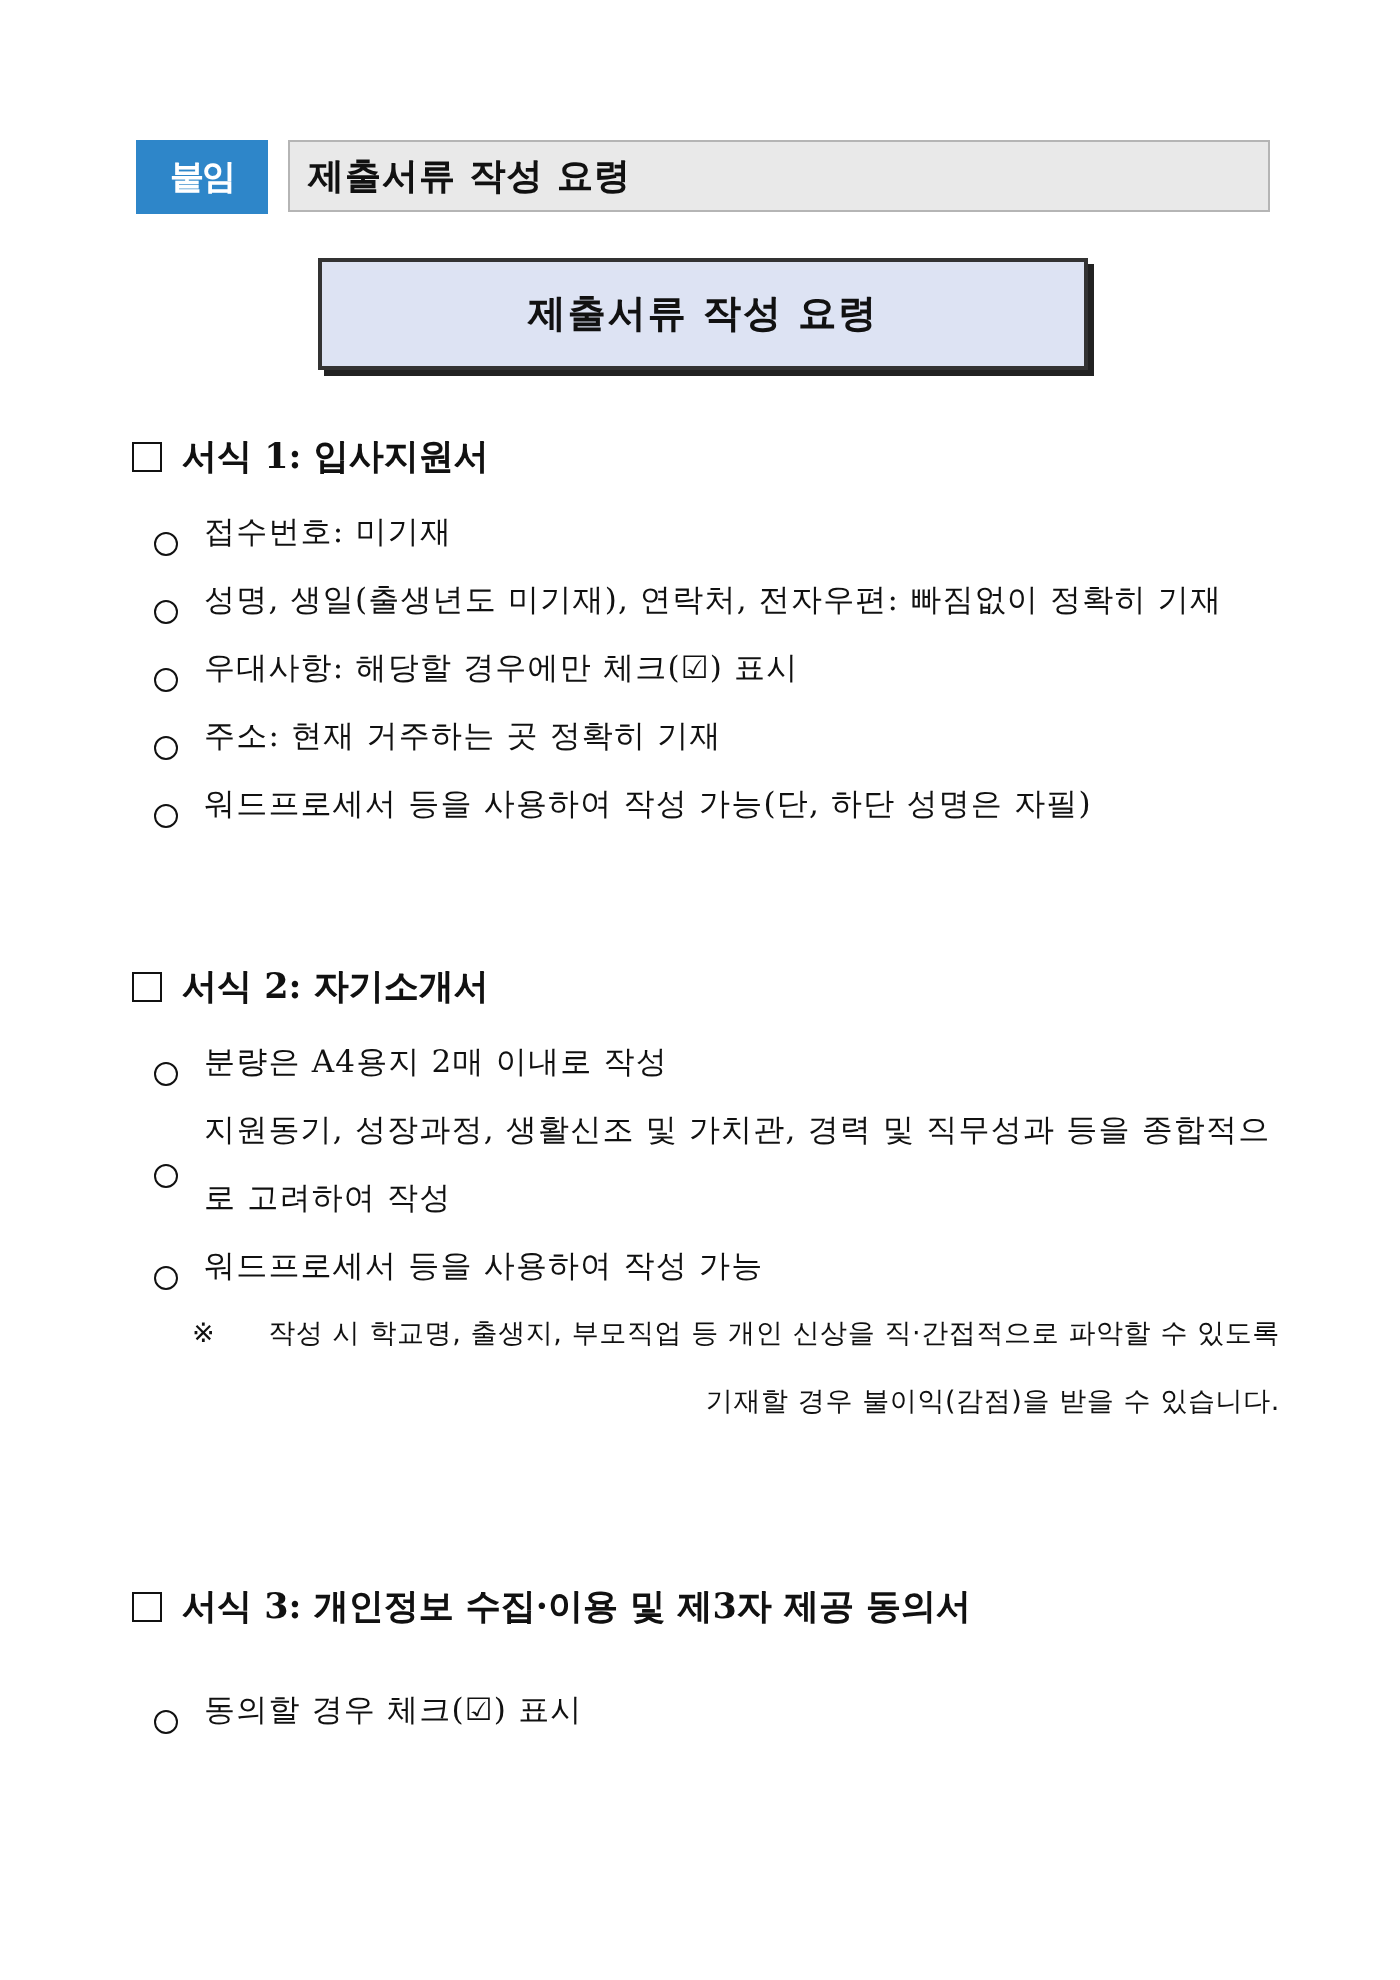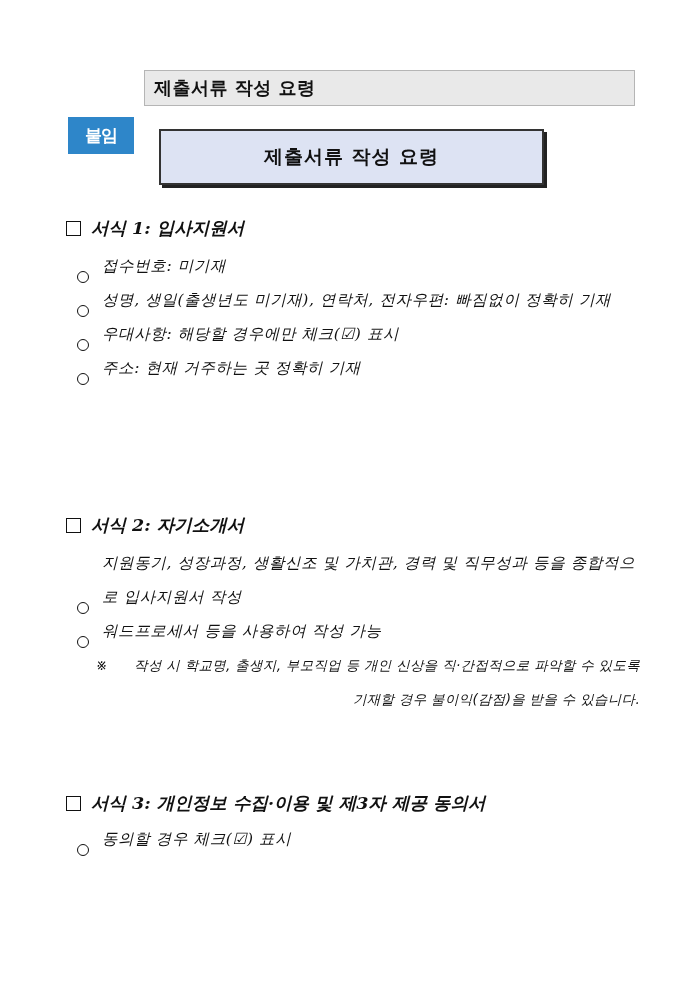--- a/index.html
+++ b/index.html
@@ -1,28 +1,28 @@
 <!DOCTYPE html>
 <html><head>
 <meta charset="utf-8">
 <style>
   * { margin: 0; padding: 0; box-sizing: border-box; }
   html, body { width: 700px; height: 990px; background: #ffffff; }
   body { position: relative; font-family: "DejaVu Serif", "Liberation Serif", serif; color: #111; overflow: hidden; }
 
   .header-row { position: absolute; left: 68px; top: 70px; height: 37px; width: 567px; display: flex; }
-  .badge { width: 66px; height: 37px; background: #2e86c9; color: #fff; font-family: "DejaVu Sans", "Liberation Sans", sans-serif; font-weight: bold; font-size: 17px; display: flex; align-items: center; justify-content: center; letter-spacing: -1px; margin-top: 47px; }
+  .badge { width: 66px; height: 37px; background: #2e86c9; color: #fff; font-family: "DejaVu Sans", "Liberation Sans", sans-serif; font-weight: bold; font-size: 17px; display: flex; align-items: center; justify-content: center; letter-spacing: -1px; }
   .header-title { margin-left: 10px; flex: 1; height: 36px; background: #e9e9e9; border: 1px solid #b5b5b5; display: flex; align-items: center; padding-left: 9px; font-family: "DejaVu Sans", "Liberation Sans", sans-serif; font-weight: bold; font-size: 18px; letter-spacing: 0.5px; }
 
   .title-box { position: absolute; left: 159px; top: 129px; width: 385px; height: 56px; background: #dde3f3; border: 2px solid #333; box-shadow: 3px 3px 0 #222; display: flex; align-items: center; justify-content: center; font-family: "DejaVu Sans", "Liberation Sans", sans-serif; font-weight: bold; font-size: 19px; letter-spacing: 1px; }
 
-  .section { position: absolute; left: 66px; width: 580px; font-style: italic; }
+  .section { position: absolute; left: 66px; width: 580px; }
   .sec-head { display: flex; align-items: center; font-weight: bold; font-size: 17.5px; height: 30px; }
   .sq-icon { width: 15px; height: 15px; border: 1.5px solid #111; margin-right: 10px; display: inline-block; }
-  .item { display: flex; align-items: flex-end; font-size: 15.5px; line-height: 34px; letter-spacing: 0.6px; }
+  .item { display: flex; align-items: center; font-size: 15.5px; line-height: 34px; letter-spacing: 0.6px; }
   .circ-icon { flex: none; width: 12px; height: 12px; border: 1.8px solid #111; border-radius: 50%; margin: 11px 13px 0 11px; }
   .item-text { flex: 1; }
   .note { display: flex; font-family: "DejaVu Sans", "Liberation Sans", sans-serif; font-size: 13.5px; line-height: 34px; padding-left: 30px; letter-spacing: 0.3px; }
   .note-mark { flex: none; width: 22px; }
   .note-text { flex: 1; }
 </style>
 </head>
 <body>
 
 <div class="header-row">
@@ -47,48 +47,56 @@
         <span class="item-text">성명, 생일(출생년도 미기재), 연락처, 전자우편: 빠짐없이 정확히 기재</span>
       </div>
     <div class="item">
         <span class="circ-icon"></span>
         <span class="item-text">우대사항: 해당할 경우에만 체크(☑) 표시</span>
       </div>
     <div class="item">
         <span class="circ-icon"></span>
         <span class="item-text">주소: 현재 거주하는 곳 정확히 기재</span>
       </div>
+    <div class="item">
+        <span class="circ-icon"></span>
+        <span class="item-text">워드프로세서 등을 사용하여 작성 가능(단, 하단 성명은 자필)</span>
+      </div>
   </div>
 </div>
 
-<div class="section" style="top:510px;">
+<div class="section" style="top:478px;">
   <div class="sec-head">
     <span class="sq-icon"></span>
     <span>서식 2: 자기소개서</span>
   </div>
   <div style="margin-top:6px;">
     <div class="item">
         <span class="circ-icon"></span>
-        <span class="item-text" style="padding-right:10px;">지원동기, 성장과정, 생활신조 및 가치관, 경력 및 직무성과 등을 종합적으로 입사지원서 작성</span>
+        <span class="item-text">분량은 A4용지 2매 이내로 작성</span>
+      </div>
+    <div class="item">
+        <span class="circ-icon"></span>
+        <span class="item-text" style="padding-right:10px;">지원동기, 성장과정, 생활신조 및 가치관, 경력 및 직무성과 등을 종합적으로 고려하여 작성</span>
       </div>
     <div class="item">
         <span class="circ-icon"></span>
         <span class="item-text">워드프로세서 등을 사용하여 작성 가능</span>
       </div>
     <div class="note">
       <span class="note-mark">※</span>
       <span class="note-text" style="padding-right:6px;text-align:right;">작성 시 학교명, 출생지, 부모직업 등 개인 신상을 직·간접적으로 파악할 수 있도록 기재할 경우 불이익(감점)을 받을 수 있습니다.</span>
     </div>
   </div>
 </div>
 
 <div class="section" style="top:788px;">
   <div class="sec-head">
     <span class="sq-icon"></span>
     <span>서식 3: 개인정보 수집·이용 및 제3자 제공 동의서</span>
   </div>
-  <div style="margin-top:4px;">
+  <div style="margin-top:20px;">
     <div class="item">
         <span class="circ-icon"></span>
         <span class="item-text">동의할 경우 체크(☑) 표시</span>
       </div>
   </div>
 </div>
 
 </body></html>

